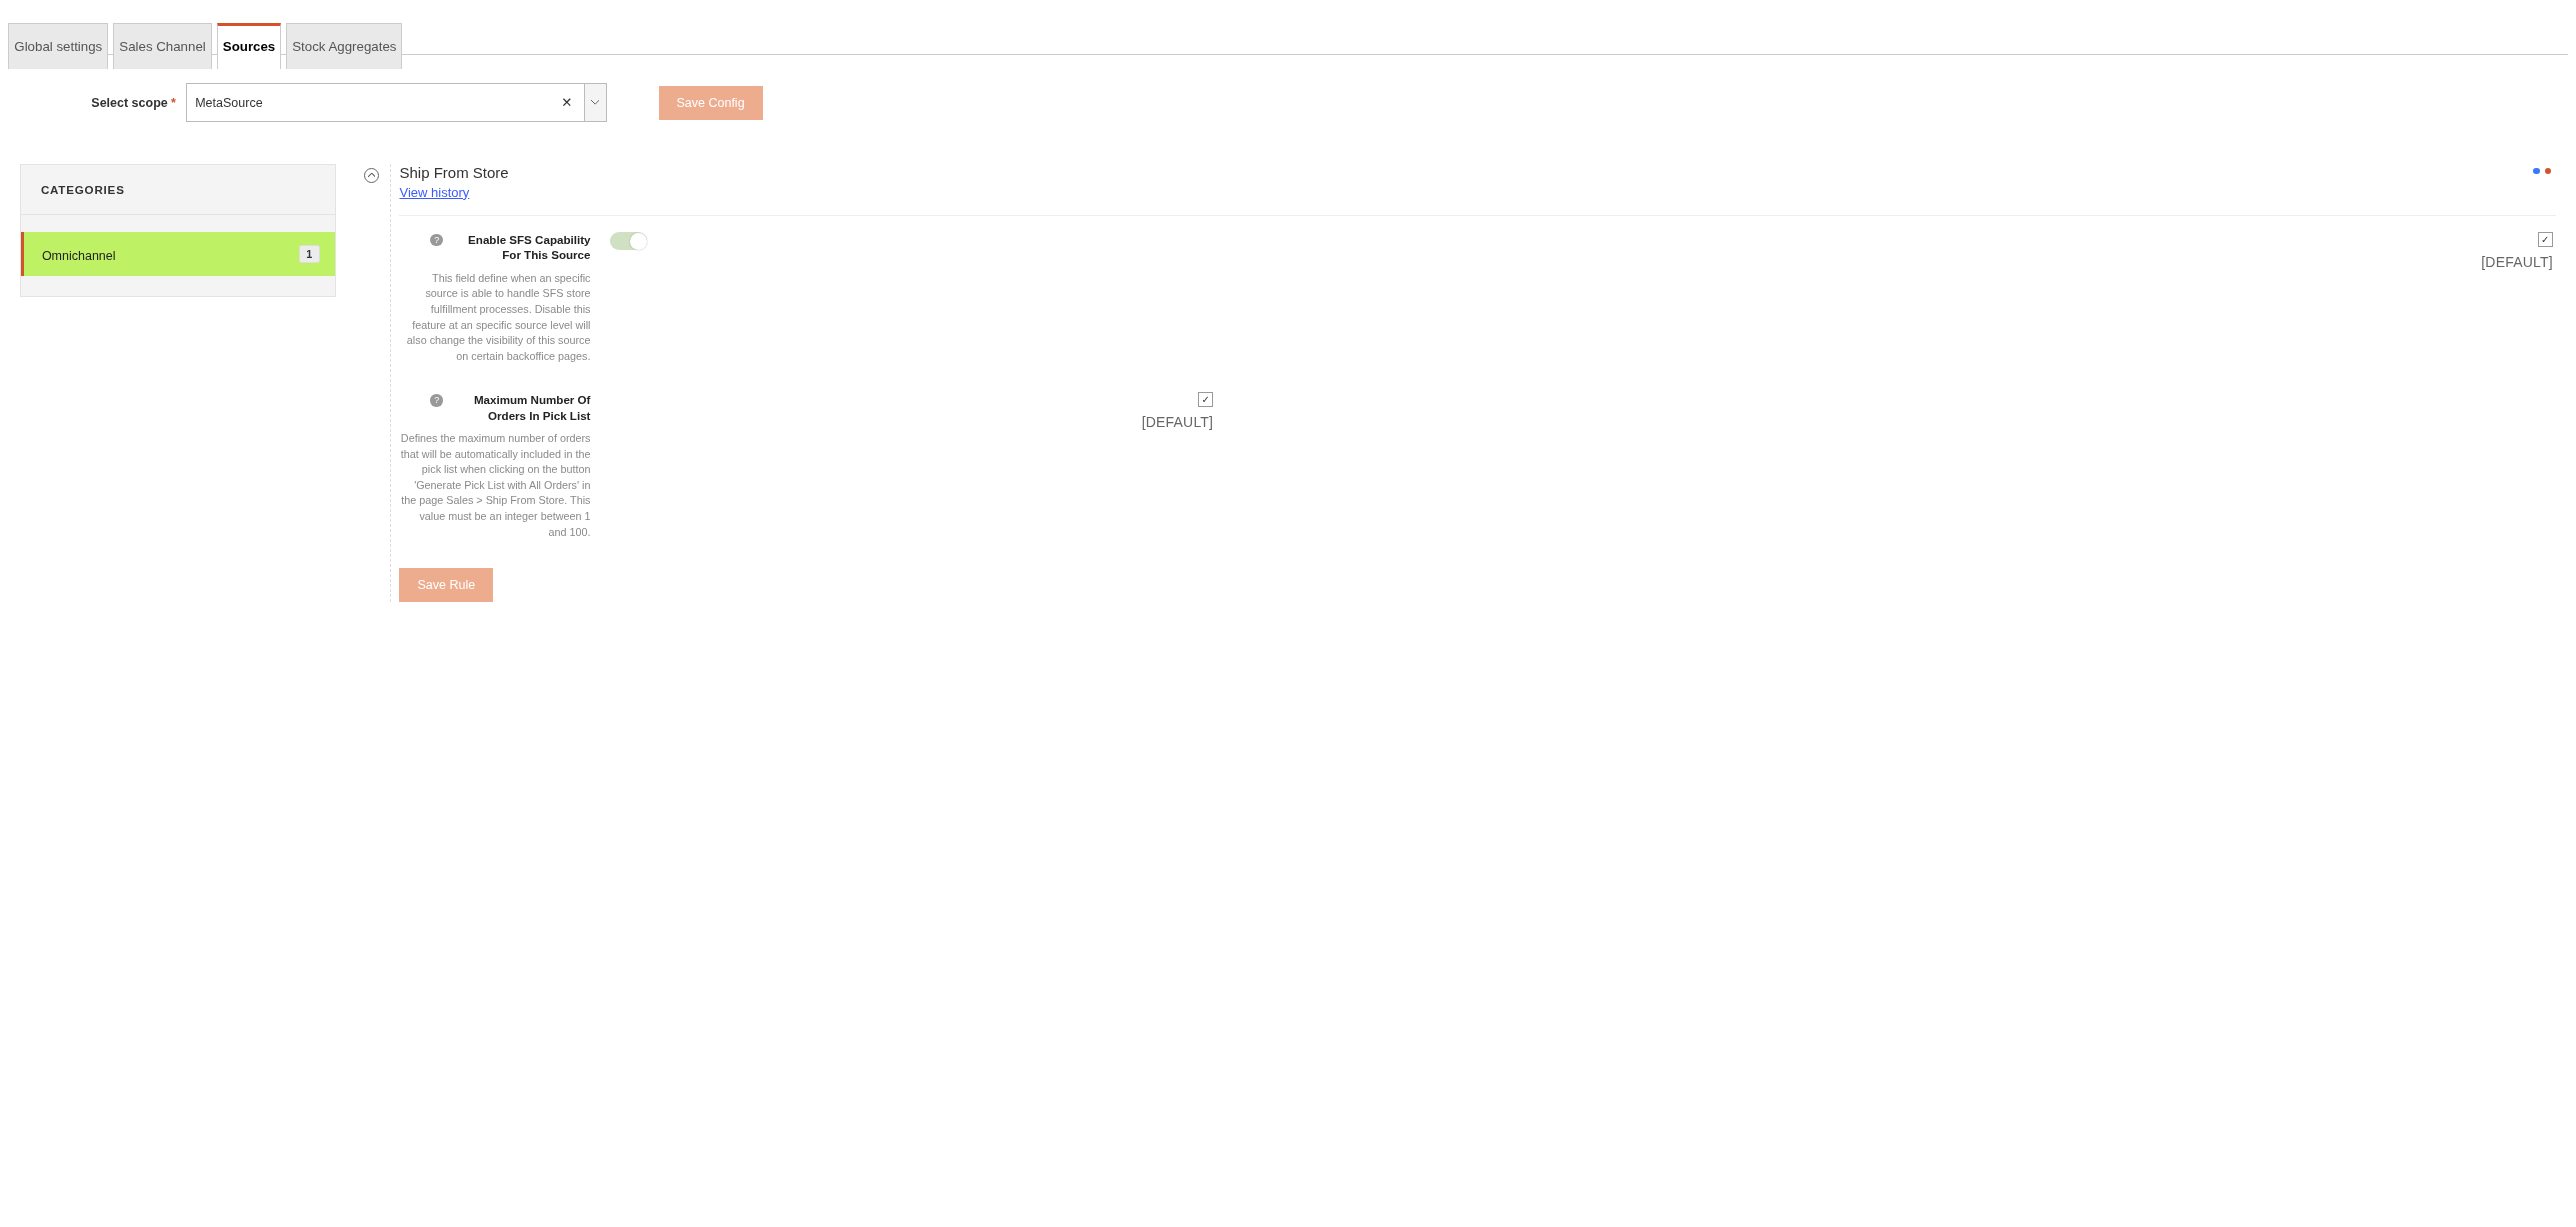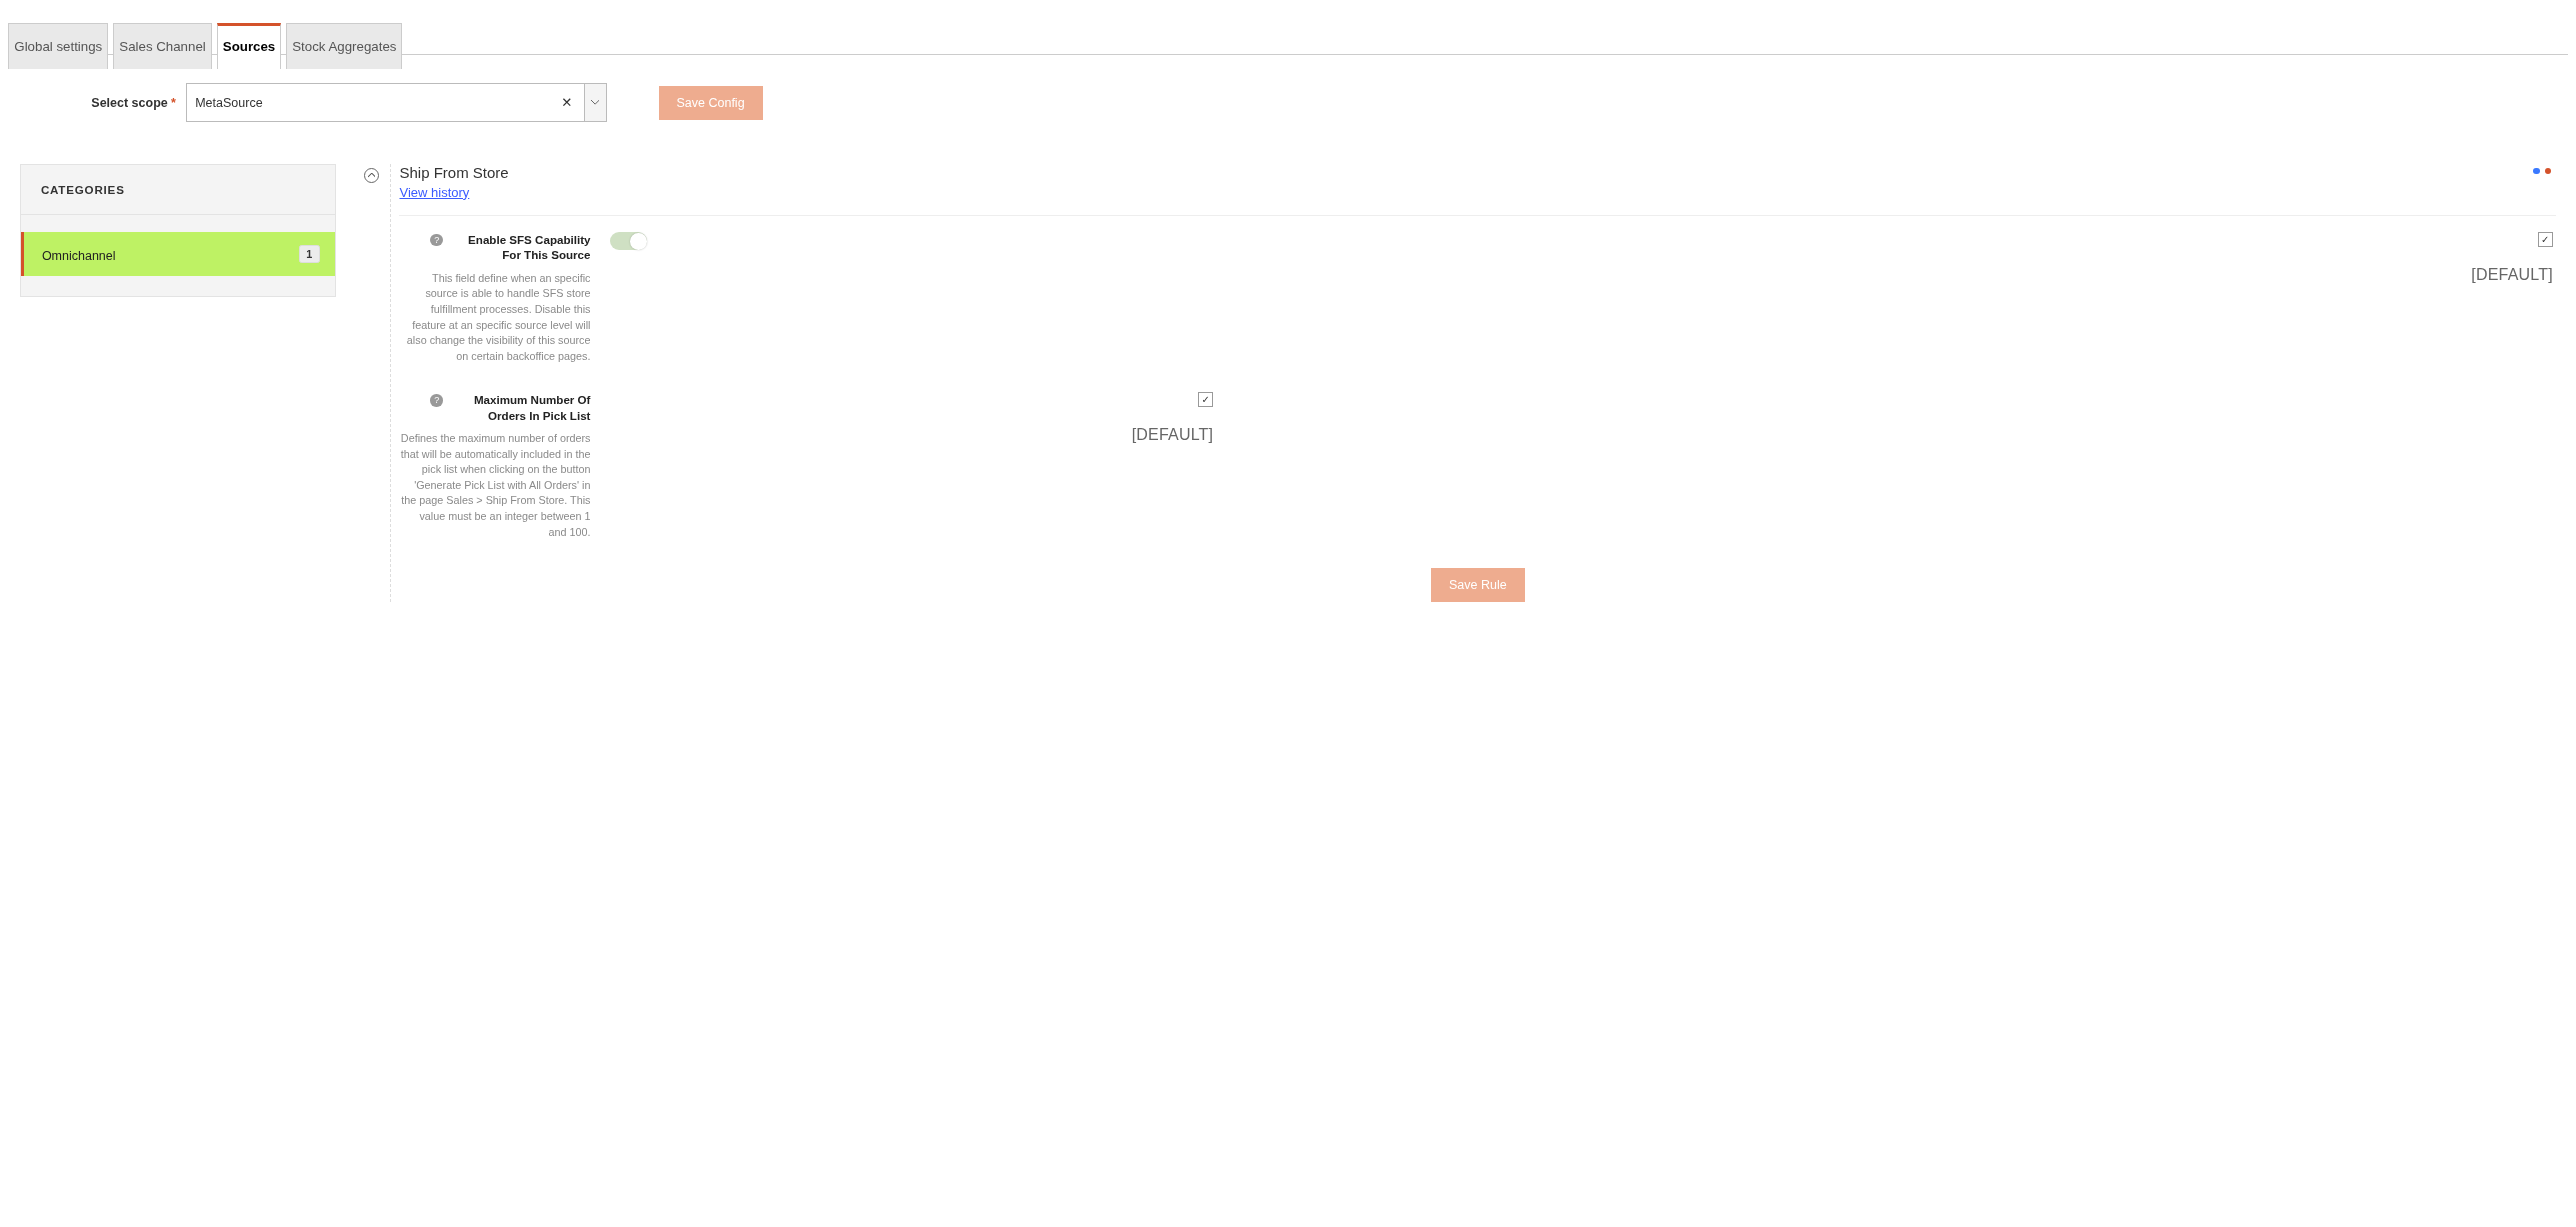--- a/index.html
+++ b/index.html
@@ -175,23 +175,23 @@
     width: 100%; height: 30px;
     border: 0.8px solid #ccc; background: #f7f7f7;
     padding: 0 10px; font-size: 11.6px; color: #888;
   }
   .default-col { justify-self: end; text-align: right; padding-right: 3.3px; }
   .default-check {
     width: 15px; height: 15px; border: 0.8px solid #999;
     display: inline-flex; align-items: center; justify-content: center;
     font-size: 10px; color: #333; cursor: pointer; background:#fff;
   }
-  .default-label { display:block; font-size: 16px; color: #666; margin-top: 19px; letter-spacing: 0.2px; }
-
-  .save-rule-row { display: flex; justify-content: center; margin-top: 23px; }
+  .default-label { display:block; font-size: 14px; color: #666; margin-top: 7px; letter-spacing: 0.2px; }
+
+  .save-rule-row { display: flex; justify-content: flex-start; margin-top: 23px; }
   .save-rule-btn {
     background: #eeac8f; color: #fff; border: none;
     padding: 10px 18px; font-size: 12.5px; cursor: pointer;
   }
 </style>
 </head>
 <body>
 
 <div class="tabs-row">
   <div class="tab">Global settings</div>

